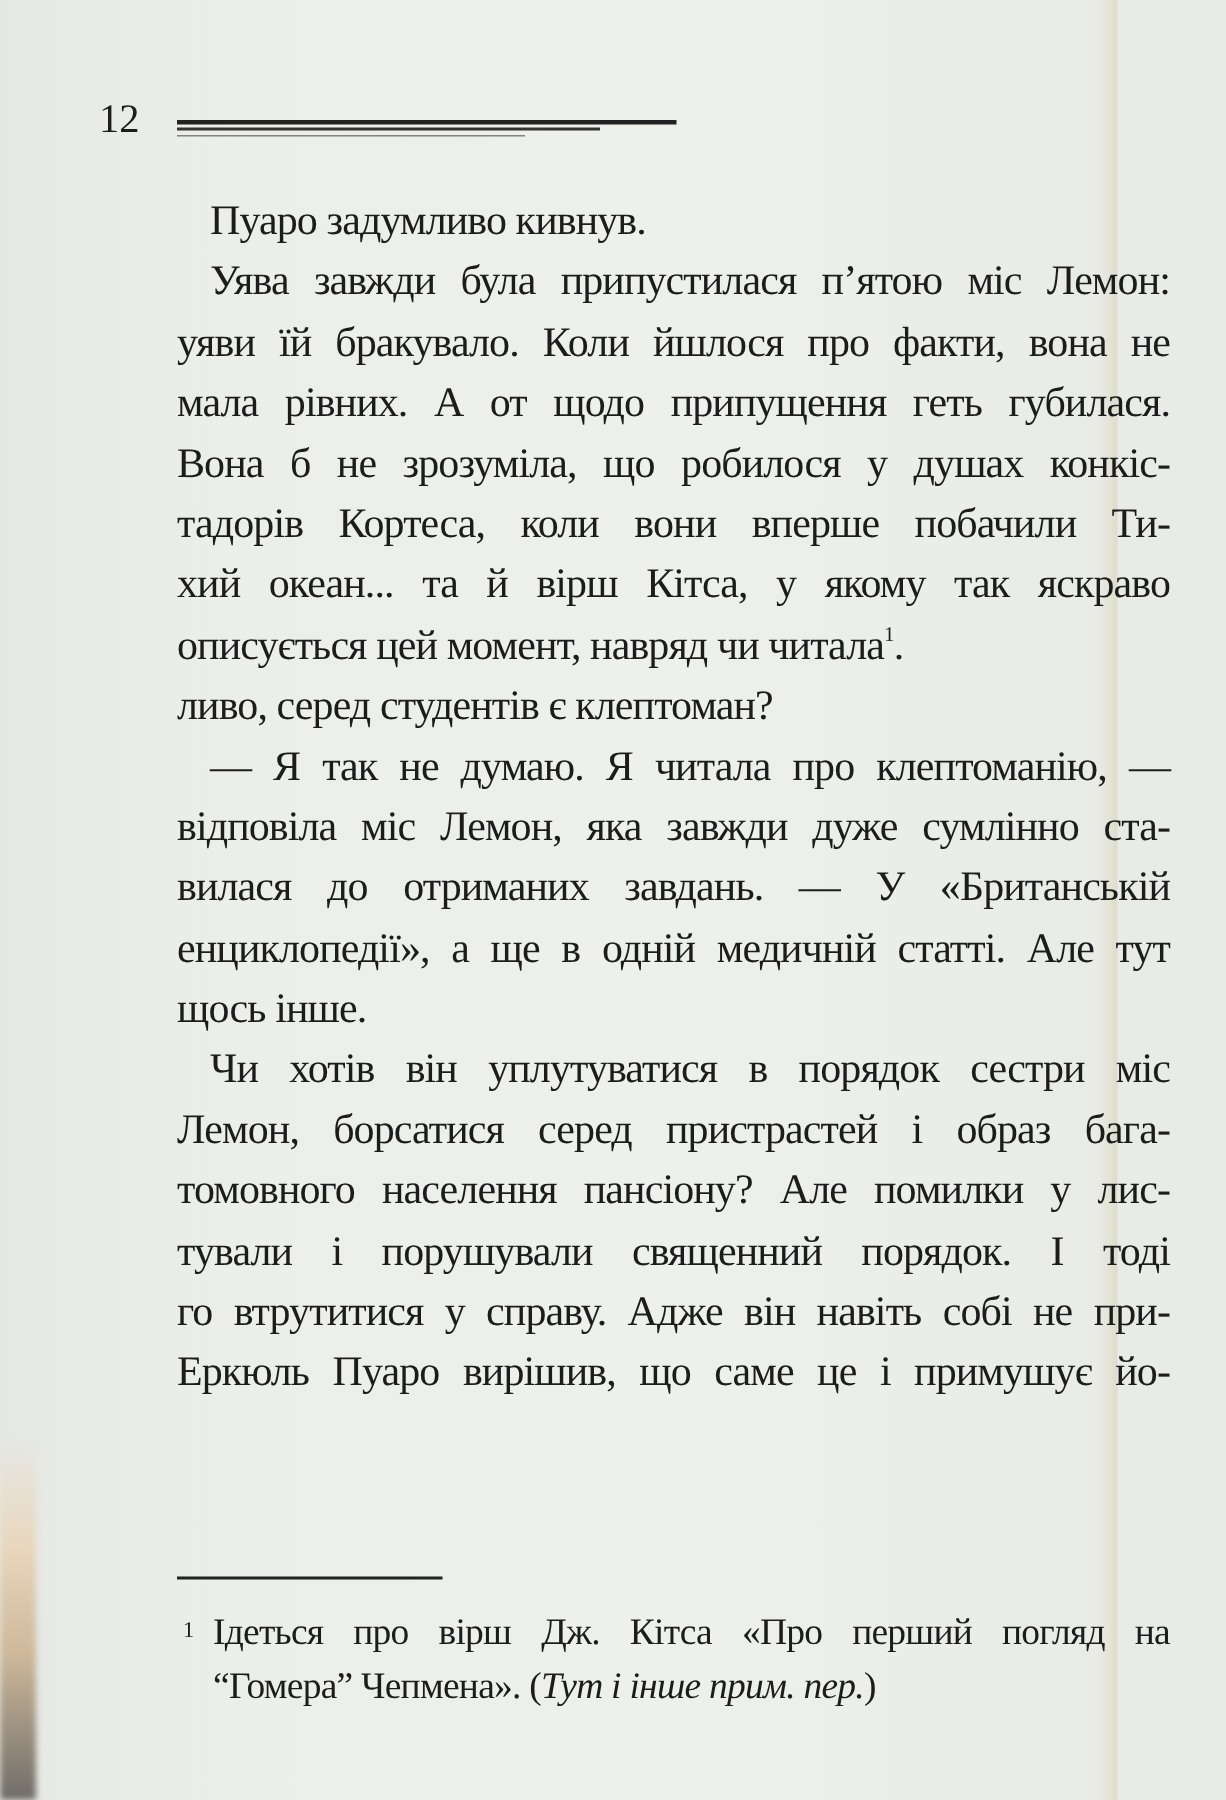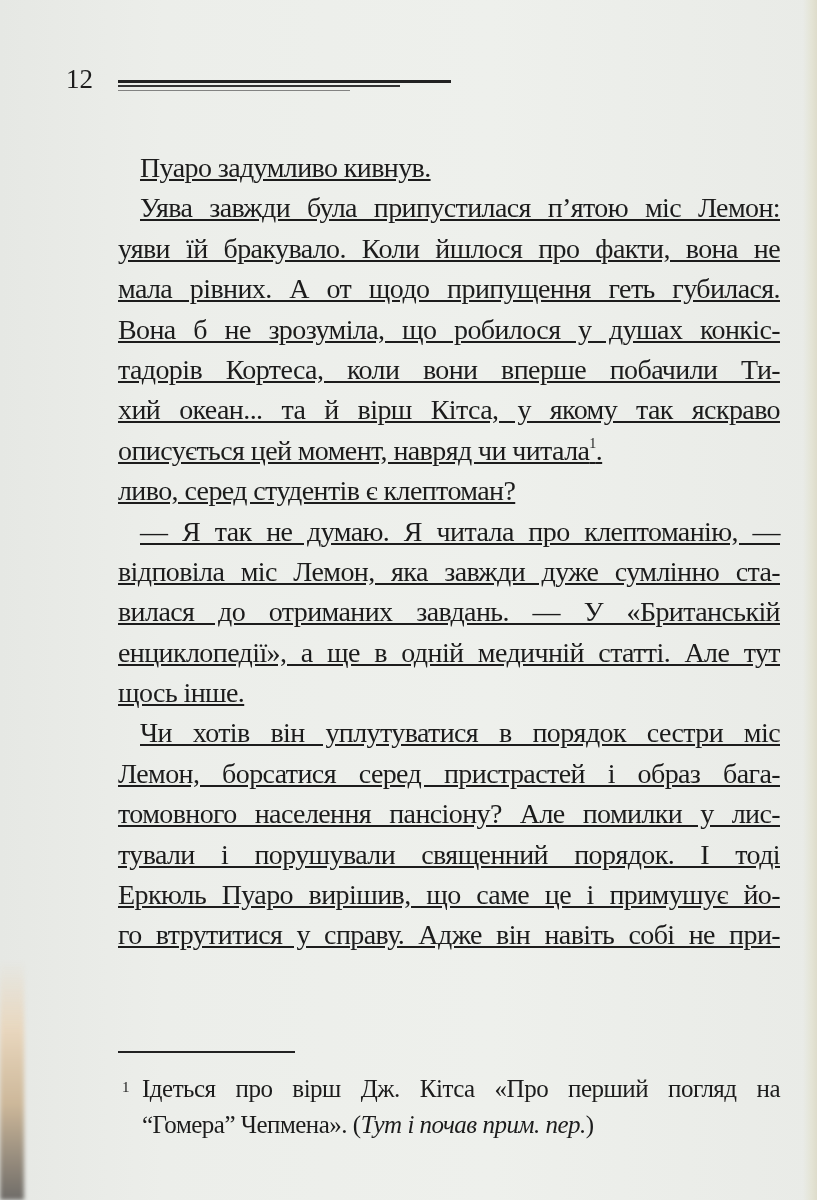--- a/index.html
+++ b/index.html
@@ -3,21 +3,21 @@
 <meta charset="utf-8">
 <style>
   html, body { margin: 0; padding: 0; }
   body {
     width: 817px; height: 1200px; overflow: hidden; position: relative;
     background: #e9ebe7;
     font-family: "Liberation Serif", "DejaVu Serif", serif;
     color: #1c1c1c;
   }
   .page {
-    position: absolute; left: 0; top: 0; width: 817px; height: 1200px;
+    position: absolute; left: 0; top: 0; width: 745px; height: 1200px;
     background: linear-gradient(90deg, #e6e8e4 0%, #eceeea 20%, #eef0ec 60%, #e9ebe7 100%);
   }
   .edge-left {
     position: absolute; left: 0; top: 960px; width: 24px; height: 240px;
     background: linear-gradient(180deg, rgba(234,236,232,0) 0%, #e8d6bd 30%, #cdb89a 60%, #6f6c68 100%);
     filter: blur(2px);
   }
   .edge-right {
     position: absolute; right: 0; top: 0; width: 14px; height: 1200px;
     background: linear-gradient(90deg, rgba(230,232,226,0) 0%, #e4e4d6 60%, #dedccb 100%);
@@ -26,25 +26,24 @@
     position: absolute; left: 66px; top: 62px; height: 40px; width: 400px;
   }
   .page-number {
     position: absolute; left: 0; top: 0; font-size: 27px; line-height: 34px; color: #1d1d1d;
   }
   .rule1 { position: absolute; left: 52px; top: 18px; width: 333px; height: 3px; background: #222; }
   .rule2 { position: absolute; left: 52px; top: 23px; width: 282px; height: 2px; background: #333; }
   .rule3 { position: absolute; left: 52px; top: 28px; width: 232px; height: 1px; background: #555; opacity: 0.7; }
 
   .body-text {
-    position: absolute; left: 118px; top: 148px; width: 662px;
+    position: absolute; left: 118px; top: 128px; width: 662px;
     font-size: 28px; line-height: 40.4px;
     text-align: justify; text-align-last: left;
     letter-spacing: -0.6px;
-    text-decoration: underline;
   }
   .line {
     display: block; white-space: nowrap; height: 40.4px;
     text-align-last: justify;
   }
   .line.last { text-align-last: left; }
   .line.indent { padding-left: 22px; }
   sup.fnref { font-size: 14px; vertical-align: 12px; line-height: 0; }
 
   .fn-rule {
@@ -85,24 +84,24 @@
     <span class="line last">ливо, серед студентів є клептоман?</span>
     <span class="line indent">— Я так не думаю. Я читала про клептоманію, —</span>
     <span class="line">відповіла міс Лемон, яка завжди дуже сумлінно ста-</span>
     <span class="line">вилася до отриманих завдань. — У «Британській</span>
     <span class="line">енциклопедії», а ще в одній медичній статті. Але тут</span>
     <span class="line last">щось інше.</span>
     <span class="line indent">Чи хотів він уплутуватися в порядок сестри міс</span>
     <span class="line">Лемон, борсатися серед пристрастей і образ бага-</span>
     <span class="line">томовного населення пансіону? Але помилки у лис-</span>
     <span class="line">тували і порушували священний порядок. І тоді</span>
+    <span class="line">го втрутитися у справу. Адже він навіть собі не при-</span>
     <span class="line">Еркюль Пуаро вирішив, що саме це і примушує йо-</span>
-    <span class="line">го втрутитися у справу. Адже він навіть собі не при-</span>
   </div>
 
   <div class="fn-rule"></div>
 
   <div class="footnote">
     <span class="fn-marker">1</span>
     <span class="fn-line">Ідеться про вірш Дж. Кітса «Про перший погляд на</span>
-    <span class="fn-line last"><span>“Гомера” Чепмена». (</span><span class="fn-italic">Тут і почав прим. пер.</span><span>)</span></span>
+    <span class="fn-line last"><span>“Гомера” Чепмена». (</span><span class="fn-italic">Тут і інше прим. пер.</span><span>)</span></span>
   </div>
 </div>
 
 </body></html>

